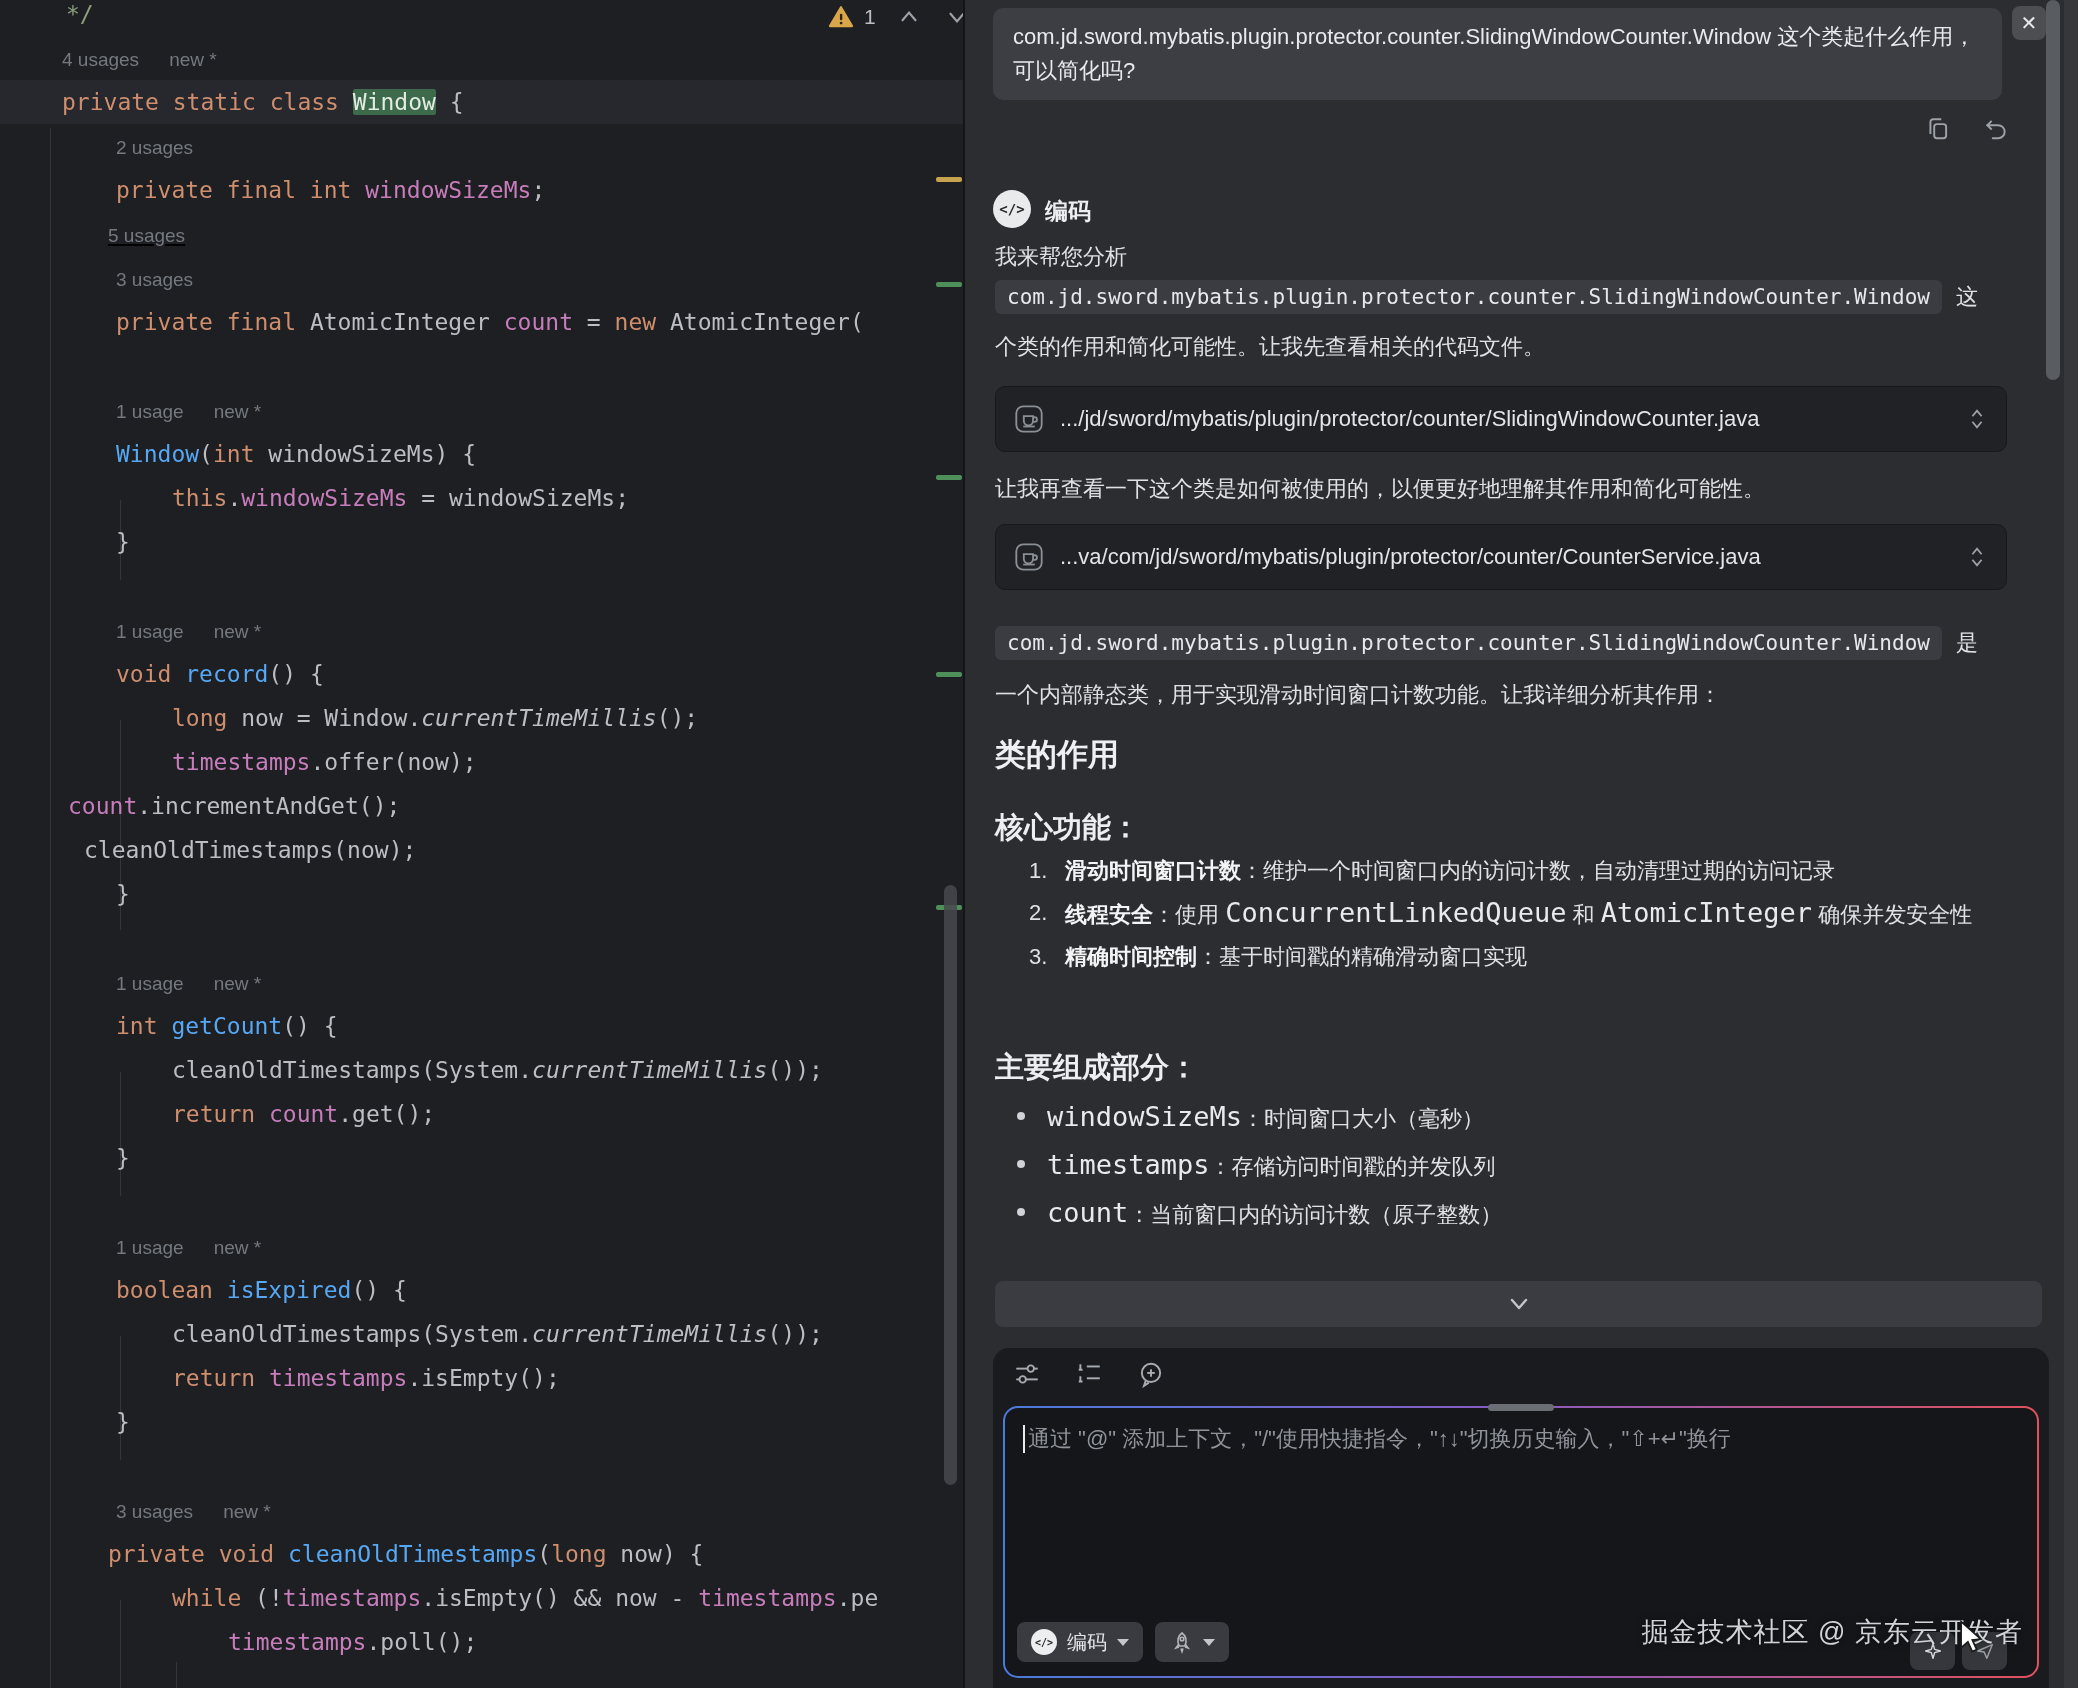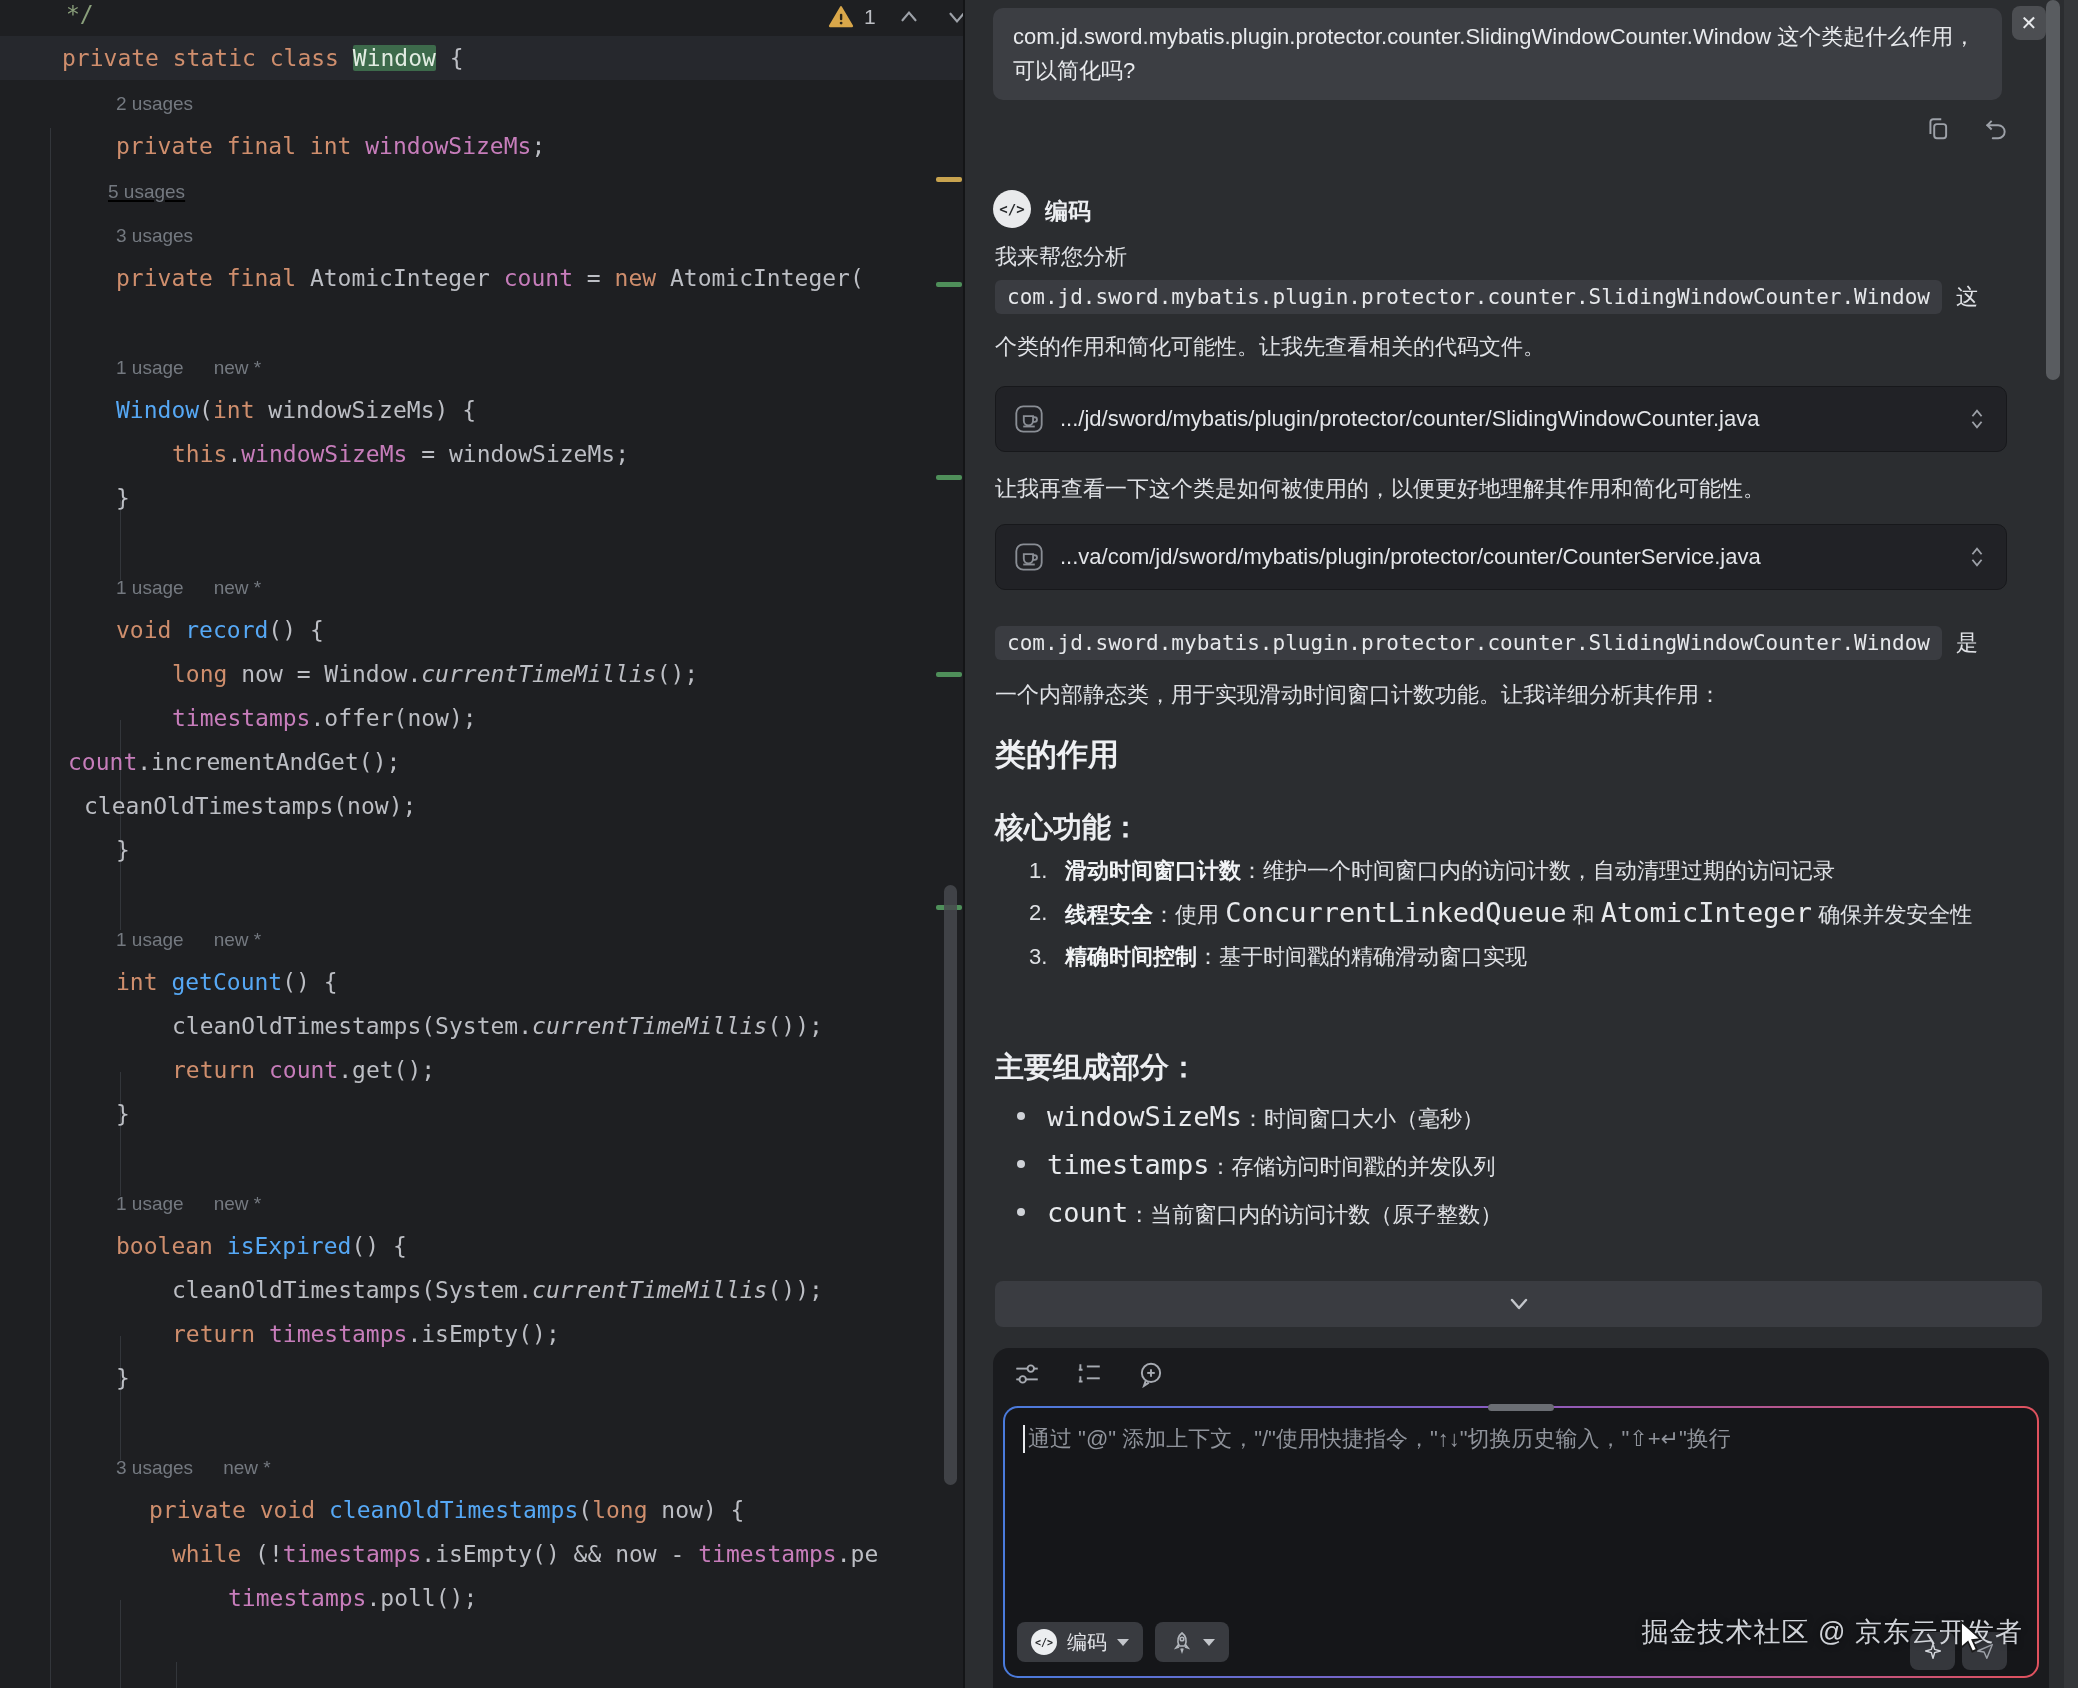--- a/index.html
+++ b/index.html
@@ -108,20 +108,21 @@
       <div class="guide" style="left: 50px; top: 128px; height: 1560px;"></div>
       <div class="guide" style="left: 120px; top: 500px; height: 80px;"></div>
       <div class="guide" style="left: 120px; top: 720px; height: 210px;"></div>
       <div class="guide" style="left: 120px; top: 1072px; height: 124px;"></div>
       <div class="guide" style="left: 120px; top: 1336px; height: 124px;"></div>
       <div class="guide" style="left: 120px; top: 1600px; height: 88px;"></div>
       <div class="guide" style="left: 176px; top: 1662px; height: 26px;"></div>
     </div>
   <div id="code-lines">
       <div class="cline" style="padding-left: 66px;"><span class="s-c">*/</span></div>
+      <div class="cline" style="padding-left: 62px;"><span class="s-g">4 usages</span><span class="s-gs">new *</span></div>
       <div class="cline hl" style="padding-left: 62px;"><span class="s-k">private static class </span><span class="s-sel">Window</span><span class="s-p"> {</span></div>
       <div class="cline" style="padding-left: 116px;"><span class="s-g">2 usages</span></div>
       <div class="cline" style="padding-left: 116px;"><span class="s-k">private final int </span><span class="s-f">windowSizeMs</span><span class="s-p">;</span></div>
       <div class="cline" style="padding-left: 108px; text-decoration: underline;"><span class="s-g">5 usages</span></div>
       <div class="cline" style="padding-left: 116px;"><span class="s-g">3 usages</span></div>
       <div class="cline" style="padding-left: 116px;"><span class="s-k">private final </span><span class="s-p">AtomicInteger </span><span class="s-f">count</span><span class="s-p"> = </span><span class="s-k">new</span><span class="s-p"> AtomicInteger(</span></div>
       <div class="cline" style="padding-left: 116px;"></div>
       <div class="cline" style="padding-left: 116px;"><span class="s-g">1 usage</span><span class="s-gs">new *</span></div>
       <div class="cline" style="padding-left: 116px;"><span class="s-m">Window</span><span class="s-p">(</span><span class="s-k">int</span><span class="s-p"> windowSizeMs) {</span></div>
       <div class="cline" style="padding-left: 172px;"><span class="s-k">this</span><span class="s-p">.</span><span class="s-f">windowSizeMs</span><span class="s-p"> = windowSizeMs;</span></div>
@@ -141,21 +142,21 @@
       <div class="cline" style="padding-left: 172px;"><span class="s-k">return </span><span class="s-f">count</span><span class="s-p">.get();</span></div>
       <div class="cline" style="padding-left: 116px;"><span class="s-p">}</span></div>
       <div class="cline" style="padding-left: 116px;"></div>
       <div class="cline" style="padding-left: 116px;"><span class="s-g">1 usage</span><span class="s-gs">new *</span></div>
       <div class="cline" style="padding-left: 116px;"><span class="s-k">boolean </span><span class="s-m">isExpired</span><span class="s-p">() {</span></div>
       <div class="cline" style="padding-left: 172px;"><span class="s-p">cleanOldTimestamps(System.</span><span class="s-i">currentTimeMillis</span><span class="s-p">());</span></div>
       <div class="cline" style="padding-left: 172px;"><span class="s-k">return </span><span class="s-f">timestamps</span><span class="s-p">.isEmpty();</span></div>
       <div class="cline" style="padding-left: 116px;"><span class="s-p">}</span></div>
       <div class="cline" style="padding-left: 116px;"></div>
       <div class="cline" style="padding-left: 116px;"><span class="s-g">3 usages</span><span class="s-gs">new *</span></div>
-      <div class="cline" style="padding-left: 108px; margin-left: 41px;"><span class="s-k">private void </span><span class="s-m">cleanOldTimestamps</span><span class="s-p">(</span><span class="s-k">long</span><span class="s-p"> now) {</span></div>
+      <div class="cline" style="padding-left: 108px;"><span class="s-k">private void </span><span class="s-m">cleanOldTimestamps</span><span class="s-p">(</span><span class="s-k">long</span><span class="s-p"> now) {</span></div>
       <div class="cline" style="padding-left: 172px;"><span class="s-k">while</span><span class="s-p"> (!</span><span class="s-f">timestamps</span><span class="s-p">.isEmpty() &amp;&amp; now - </span><span class="s-f">timestamps</span><span class="s-p">.pe</span></div>
       <div class="cline" style="padding-left: 228px;"><span class="s-f">timestamps</span><span class="s-p">.poll();</span></div>
     </div>
   <div id="stripe-marks">
       <div class="cmark" style="top: 177px; background: rgb(200, 163, 79);"></div>
       <div class="cmark" style="top: 282px; background: rgb(79, 143, 90);"></div>
       <div class="cmark" style="top: 475px; background: rgb(79, 143, 90);"></div>
       <div class="cmark" style="top: 672px; background: rgb(79, 143, 90);"></div>
       <div class="cmark" style="top: 905px; background: rgb(79, 143, 90);"></div>
     </div>

